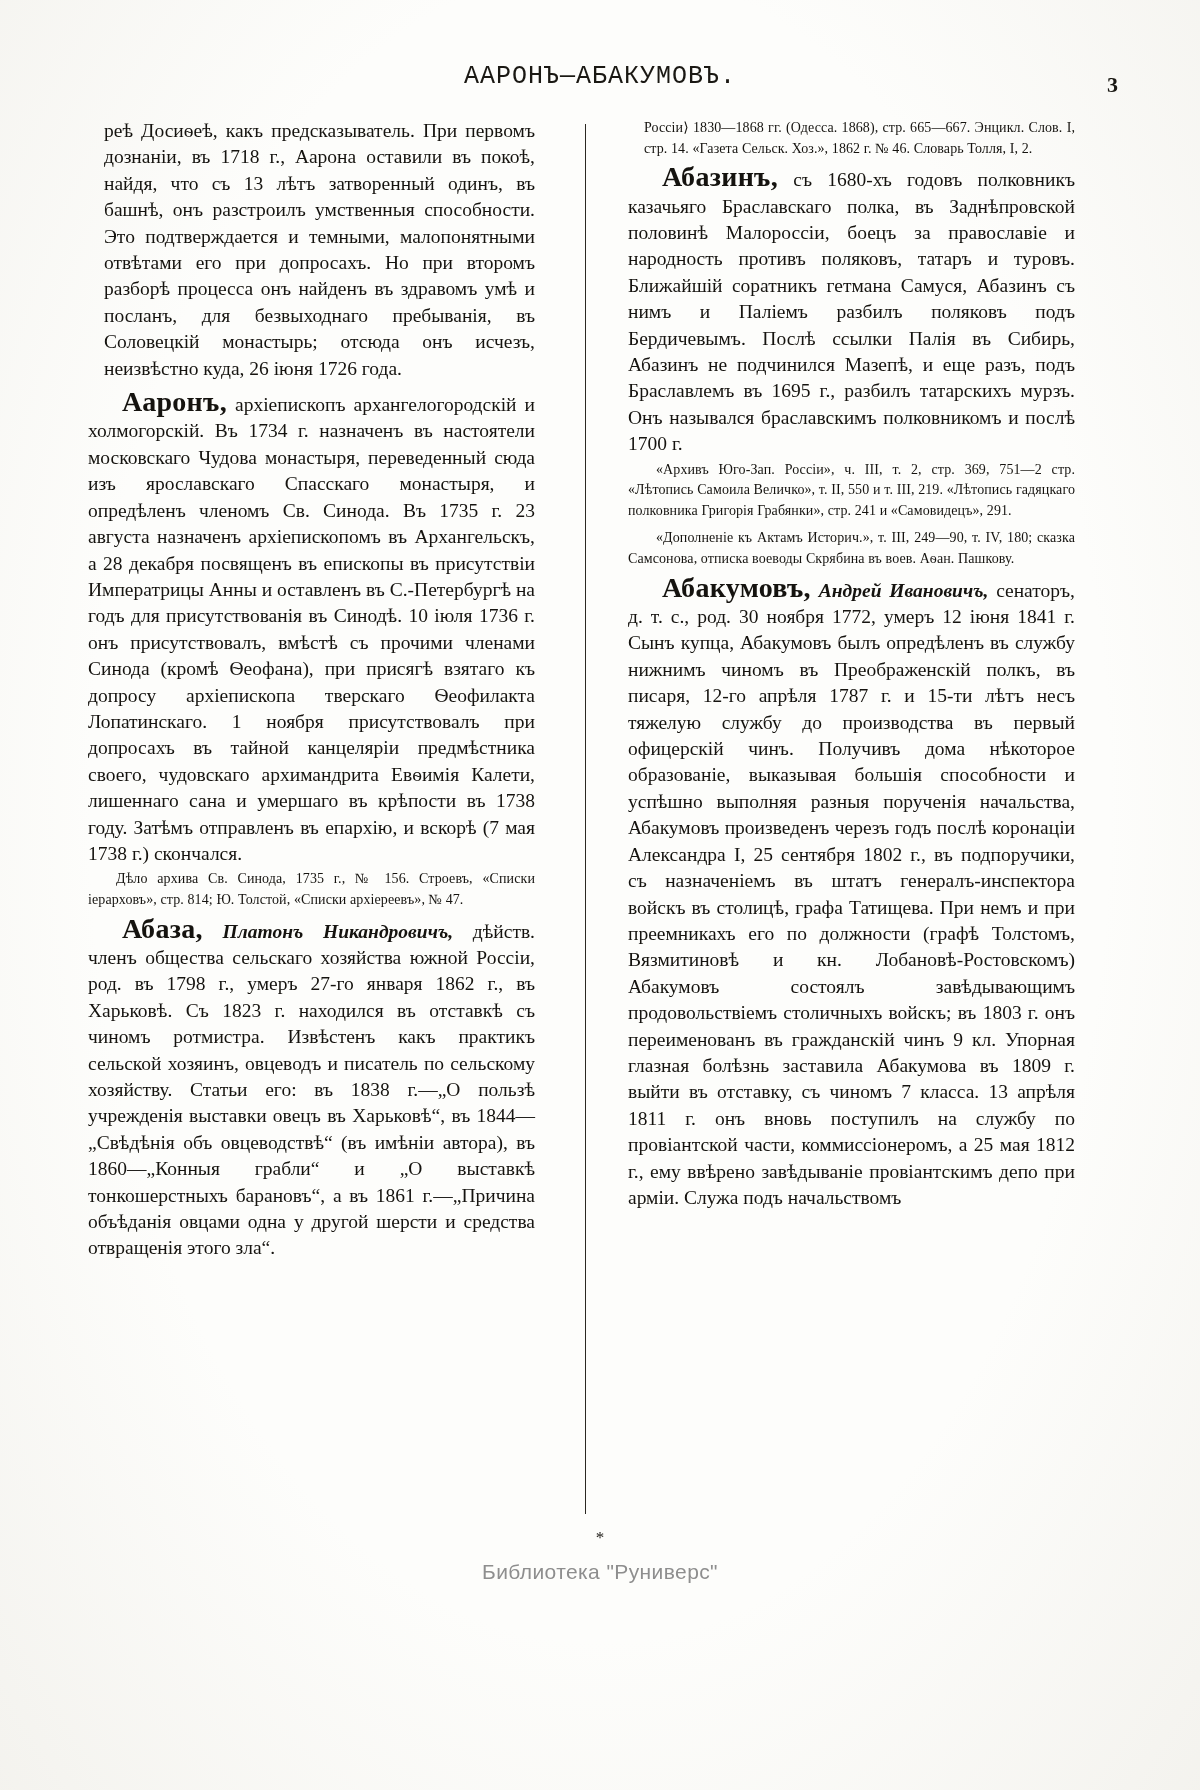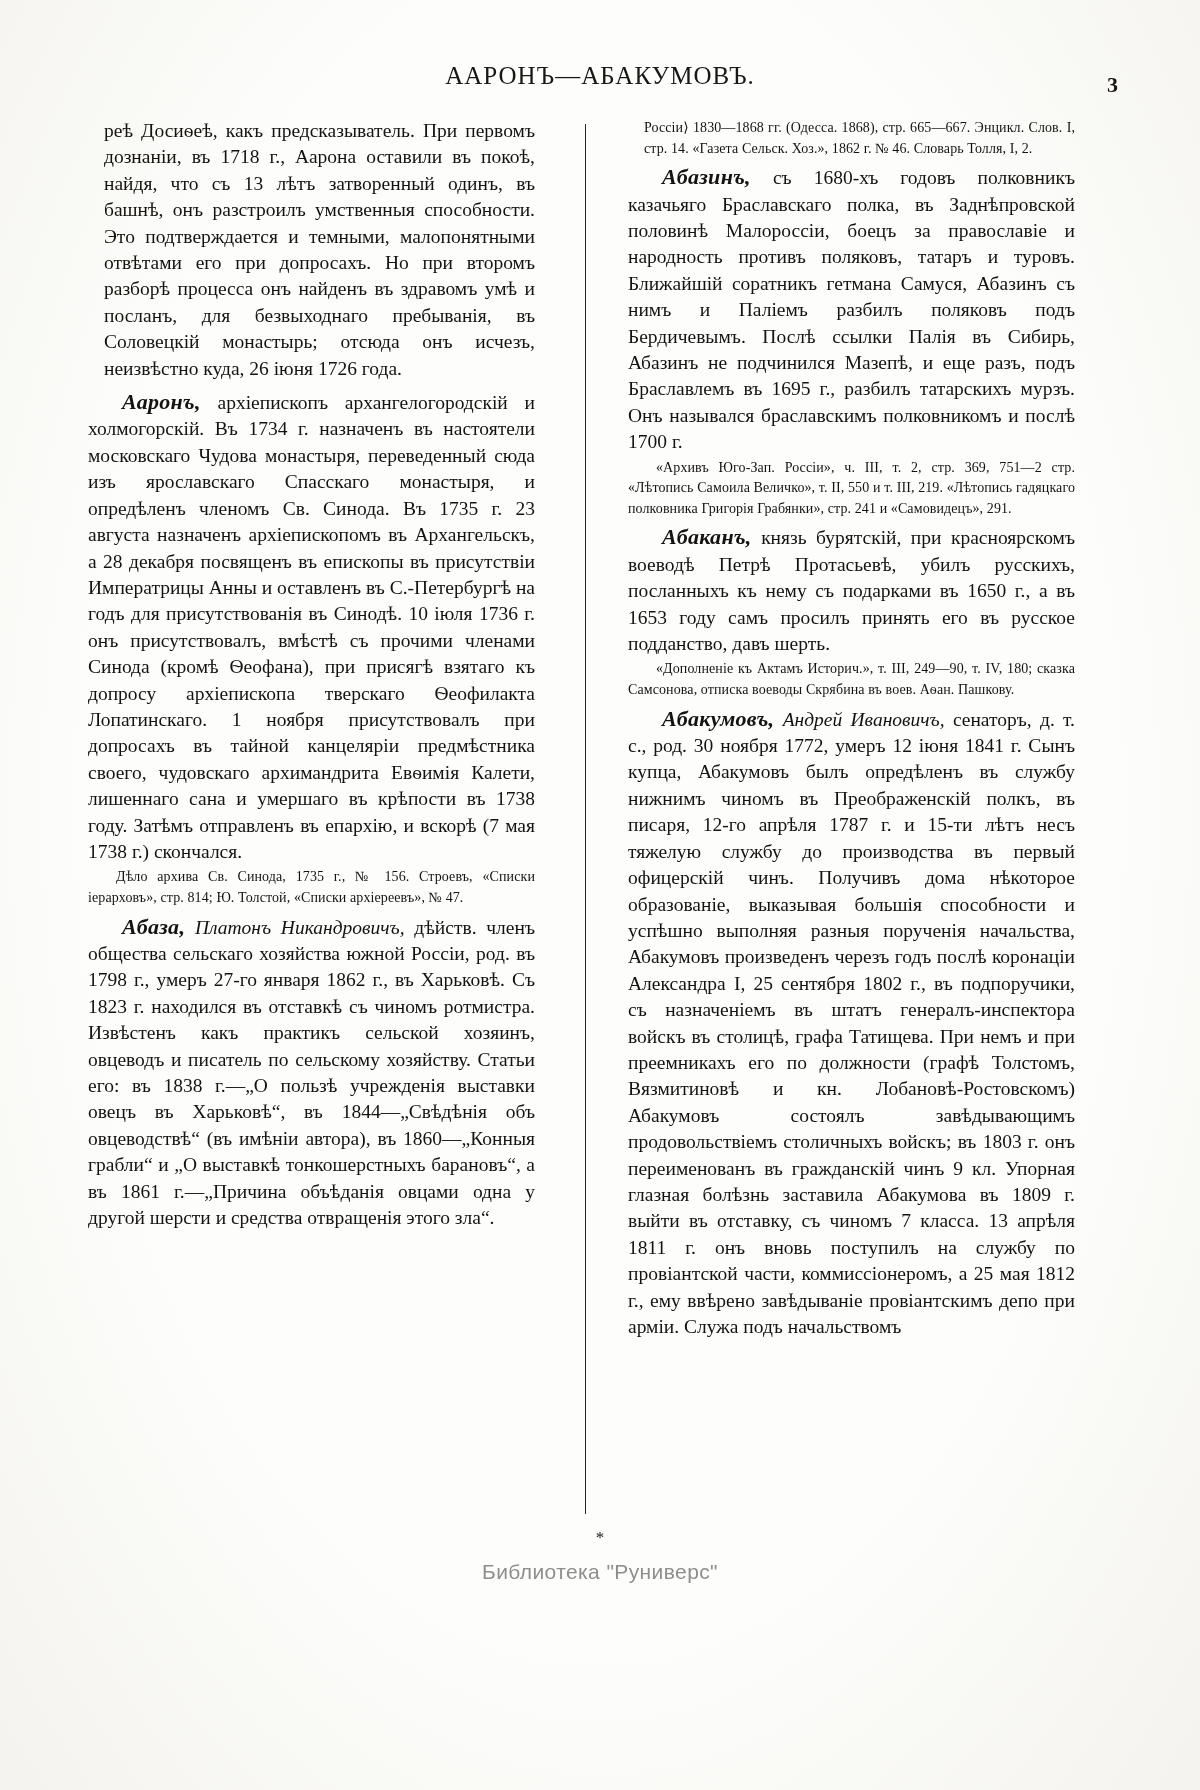--- a/index.html
+++ b/index.html
@@ -33,21 +33,21 @@
 
   .header {
     position: absolute;
     left: 0;
     top: 62px;
     width: 1200px;
     text-align: center;
   }
   .header-title {
     display: inline-block;
-    font-family: Liberation Serif, serif;
+    font-family: Liberation Mono, monospace;
     font-size: 25px;
     letter-spacing: 1px;
     font-weight: 400;
     color: #1a1813;
   }
   .page-number {
     position: absolute;
     right: 82px;
     top: 72px;
     font-size: 22px;
@@ -89,27 +89,26 @@
   }
   p.body {
     text-indent: 34px;
   }
   p.cont {
     text-indent: 0;
     margin-left: 16px;
   }
   .entry-head {
     font-weight: 700;
-    font-size: 22px;
+    font-size: 28px;
     letter-spacing: 0.3px;
-    font-style: italic;
   }
   .entry-sub {
     font-style: italic;
-    font-weight: 400;
+    font-weight: 700;
   }
   p.src {
     font-size: 14px;
     line-height: 20.6px;
     text-indent: 28px;
     letter-spacing: 0.1px;
   }
   p.src.cont { text-indent: 0; }
 
   .spacer-sm { height: 5px; }
@@ -169,21 +168,20 @@
     <div class="col col-right">
 
       <p class="src cont">Россіи⟩ 1830—1868 гг. (Одесса. 1868), стр. 665—667. Энцикл. Слов. I, стр. 14. «Газета Сельск. Хоз.», 1862 г. № 46. Словарь Толля, I, 2.</p>
       <div class="spacer-sm"></div>
 
       <p class="body"><span class="entry-head">Абазинъ,</span><span> съ 1680-хъ годовъ полковникъ казачьяго Браславскаго полка, въ Заднѣпровской половинѣ Малороссіи, боецъ за православіе и народность противъ поляковъ, татаръ и туровъ. Ближайшій соратникъ гетмана Самуся, Абазинъ съ нимъ и Паліемъ разбилъ поляковъ подъ Бердичевымъ. Послѣ ссылки Палія въ Сибирь, Абазинъ не подчинился Мазепѣ, и еще разъ, подъ Браславлемъ въ 1695 г., разбилъ татарскихъ мурзъ. Онъ назывался браславскимъ полковникомъ и послѣ 1700 г.</span></p>
       <div class="spacer-xs"></div>
       <p class="src">«Архивъ Юго-Зап. Россіи», ч. III, т. 2, стр. 369, 751—2 стр. «Лѣтопись Самоила Величко», т. II, 550 и т. III, 219. «Лѣтопись гадяцкаго полковника Григорія Грабянки», стр. 241 и «Самовидецъ», 291.</p>
       <div class="spacer-sm"></div>
 
-      <p class="body"><span class="entry-head">Абаканъ,</span><span> князь бурятскій, при красноярскомъ воеводѣ Петрѣ Протасьевѣ, убилъ русскихъ, посланныхъ къ нему съ подарками въ 1650 г., а въ 1653 году самъ просилъ принять его въ русское подданство, давъ шерть.</span></p>
       <div class="spacer-xs"></div>
       <p class="src">«Дополненіе къ Актамъ Историч.», т. III, 249—90, т. IV, 180; сказка Самсонова, отписка воеводы Скрябина въ воев. Аѳан. Пашкову.</p>
       <div class="spacer-sm"></div>
 
       <p class="body"><span class="entry-head">Абакумовъ,</span><span class="entry-sub"> Андрей Ивановичъ,</span><span> сенаторъ, д. т. с., род. 30 ноября 1772, умеръ 12 іюня 1841 г. Сынъ купца, Абакумовъ былъ опредѣленъ въ службу нижнимъ чиномъ въ Преображенскій полкъ, въ писаря, 12-го апрѣля 1787 г. и 15-ти лѣтъ несъ тяжелую службу до производства въ первый офицерскій чинъ. Получивъ дома нѣкоторое образованіе, выказывая большія способности и успѣшно выполняя разныя порученія начальства, Абакумовъ произведенъ черезъ годъ послѣ коронаціи Александра I, 25 сентября 1802 г., въ подпоручики, съ назначеніемъ въ штатъ генералъ-инспектора войскъ въ столицѣ, графа Татищева. При немъ и при преемникахъ его по должности (графѣ Толстомъ, Вязмитиновѣ и кн. Лобановѣ-Ростовскомъ) Абакумовъ состоялъ завѣдывающимъ продовольствіемъ столичныхъ войскъ; въ 1803 г. онъ переименованъ въ гражданскій чинъ 9 кл. Упорная глазная болѣзнь заставила Абакумова въ 1809 г. выйти въ отставку, съ чиномъ 7 класса. 13 апрѣля 1811 г. онъ вновь поступилъ на службу по провіантской части, коммиссіонеромъ, а 25 мая 1812 г., ему ввѣрено завѣдываніе провіантскимъ депо при арміи. Служа подъ начальствомъ</span></p>
 
     </div>
 
   </div>
 

